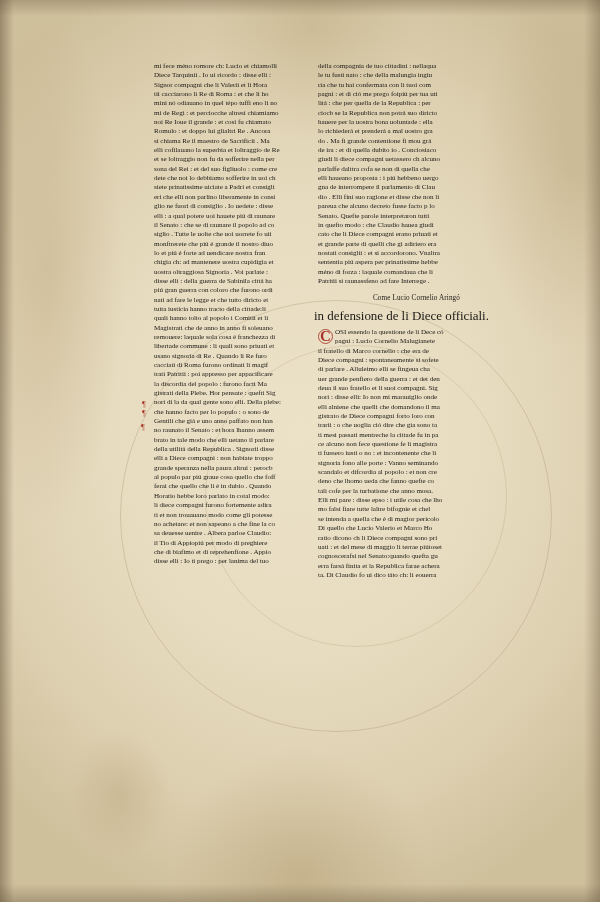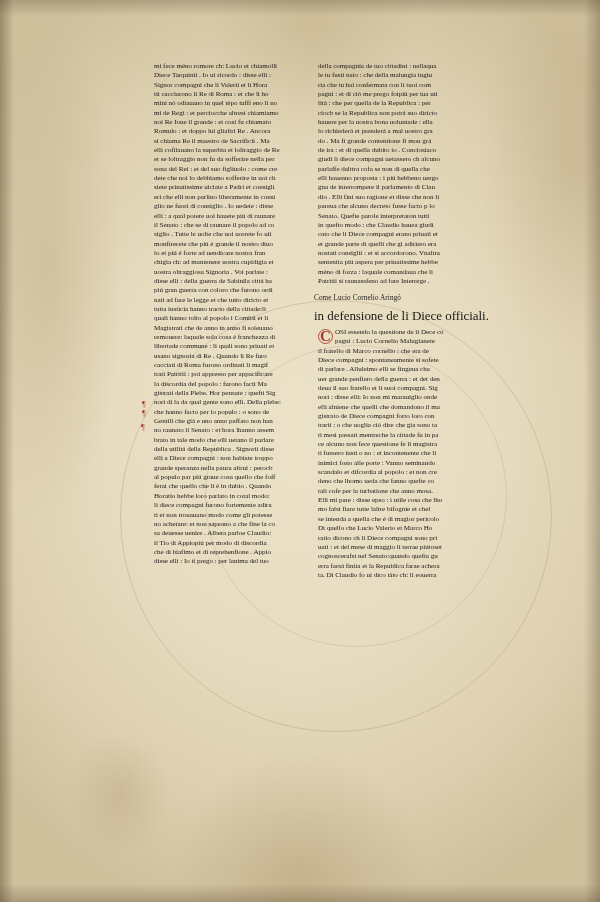--- a/index.html
+++ b/index.html
@@ -85,21 +85,21 @@
     display: block;
     white-space: nowrap;
     overflow: hidden;
     text-overflow: clip;
     font-size: 7.1px;
   }
 
   
   .heading {
     display: block;
-    text-align: left;
+    text-align: right;
     margin-top: 8px;
     margin-bottom: 7px;
     white-space: nowrap;
     font-size: 7.2px;
     letter-spacing: 0.1px;
   }
   .heading-line2 {
     display: block;
     text-align: center;
     margin-bottom: 8px;
@@ -243,21 +243,21 @@
         <span class="line">della utilitá della Republica . Signorii disse</span>
         <span class="line">elli a Diece compagni : non habíate troppo</span>
         <span class="line">grande speranza nella paura altrui : perocb</span>
         <span class="line">al populo par piú graue cosa quello che foff</span>
         <span class="line">ferai che quello che li é in dubio . Quando</span>
         <span class="line">Horatio hebbe loro parlato in cotal modo:</span>
         <span class="line">li diece compagni furono fortemente adira</span>
         <span class="line">ti et non trouauano modo come gli potesse</span>
         <span class="line">no achetare: et non sapeano a che fine la co</span>
         <span class="line">sa deuesse uenire . Albera parloe Claudio:</span>
-        <span class="line">il Tio di Appiopiú per modo di discordia</span>
+        <span class="line">il Tio di Appiopiú per modo di preghiere</span>
         <span class="line">che di biafimo et di reprehenfione . Appio</span>
         <span class="line">disse elli : Io ti prego : per lanima del tuo</span>
       </p>
     </div>
 
     <div class="column" id="col-right">
       <p>
         <span class="line">della compagnía de tuo cittadini : nellaqua</span>
         <span class="line">le tu fusti nato : che della malungia ingiu</span>
         <span class="line">ria che tu hai confermata con li tuoi com</span>
@@ -296,21 +296,21 @@
         <span class="line">di parlare . Alluleimo elli se fingeua cha</span>
         <span class="line">uer grande penfiero della guerra : et det den</span>
         <span class="line">deua il suo fratello et li suoi compagni. Sig</span>
         <span class="line">nori : disse elli: Io non mi marauiglio onde</span>
         <span class="line">elli alniene che quelli che domandono il ma</span>
         <span class="line">gistrato de Diece compagni forto loro con</span>
         <span class="line">trarii : o che uoglia ció dire che gia sono ta</span>
         <span class="line">ti mesi passati mentreche la cittade fu in pa</span>
         <span class="line">ce alcuno non fece questione fe li magistra</span>
         <span class="line">ti fussero íusti o no : et incontenente che li</span>
-        <span class="line">ínimici fono alle  porte : Vanno seminando</span>
+        <span class="line">signoría fono alle  porte : Vanno seminando</span>
         <span class="line">scandalo et difcordia al popolo : et non cre</span>
         <span class="line">deno che lhomo ueda che fanno quefte co</span>
         <span class="line">tali cofe  per la turbatione che anno mosa.</span>
         <span class="line">Elli mi pare : disse epso : i utile cosa che lho</span>
         <span class="line">mo falsí fiare tutte laltre bifognie et chel</span>
         <span class="line">se intenda a quella che é di magior pericolo</span>
         <span class="line">Di quello che Lucio Valerio et Marco Ho</span>
         <span class="line">ratio dicono ch li Diece compagni sono pri</span>
         <span class="line">uati : et del mese di maggio li terrae piútoset</span>
         <span class="line">cognoscerafsi nel Senato:quando quefta gu</span>

